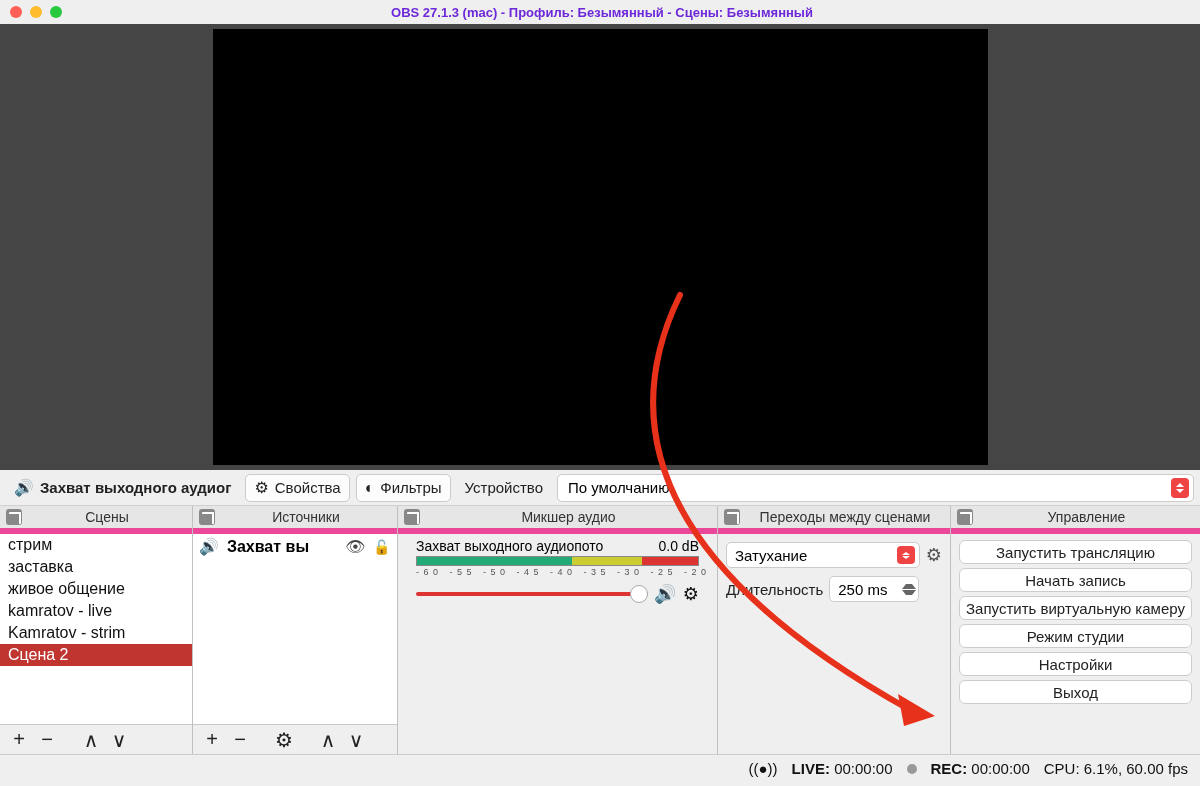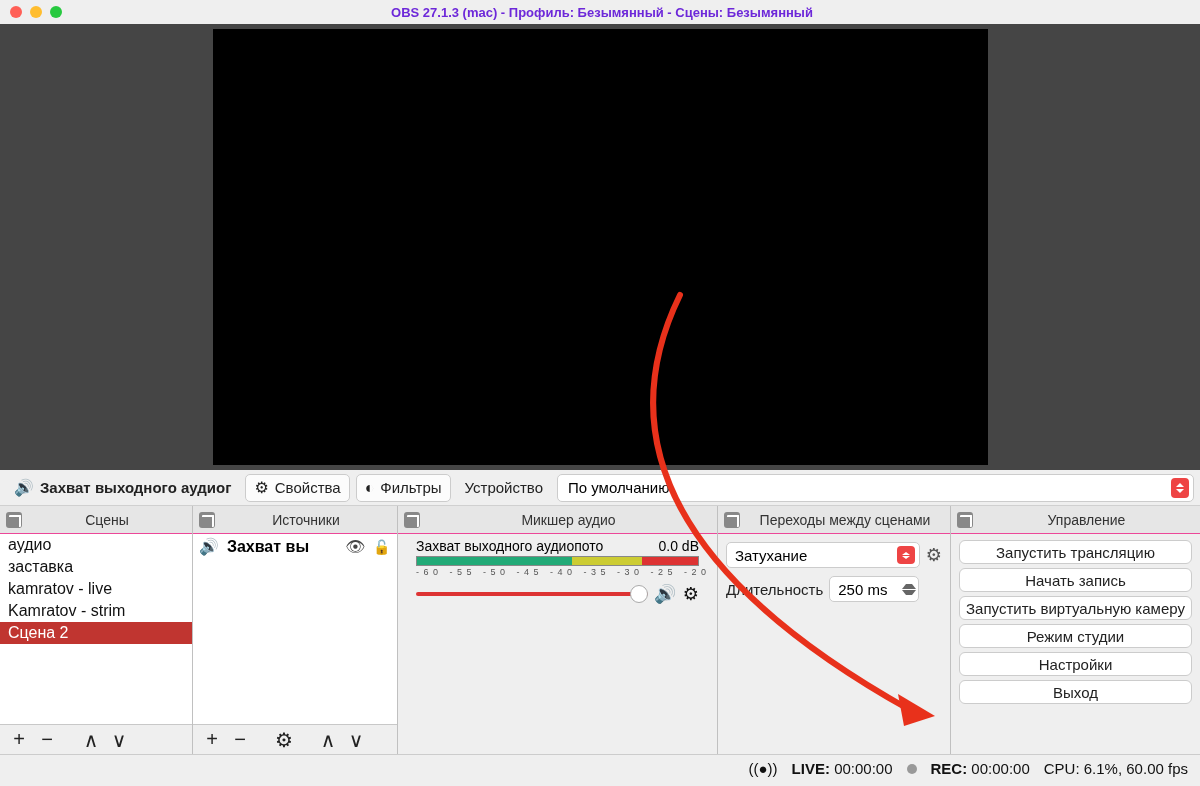--- a/index.html
+++ b/index.html
@@ -26,21 +26,21 @@
 .tb-icon { font-size: 16px; color: #222; }
 .device-select { flex: 1; display: flex; align-items: center; background: #fff; border: 1px solid #ccc; border-radius: 5px; height: 28px; padding: 0 4px 0 10px; font-size: 15px; position: relative; }
 .device-select .stepper { width: 18px; height: 20px; background: #e44; border-radius: 4px; position: relative; display:flex; flex-direction:column; justify-content:center; align-items:center; }
 .device-select .stepper::before { content:""; border-left:4px solid transparent; border-right:4px solid transparent; border-bottom:4px solid #fff; margin-bottom:2px;}
 .device-select .stepper::after { content:""; border-left:4px solid transparent; border-right:4px solid transparent; border-top:4px solid #fff;}
 
 
 .dock { display: flex; height: 248px; }
 .panel { display: flex; flex-direction: column; border-right: 1px solid #c0c0c0; background: #efefef; }
 .panel:last-child { border-right: none; }
-.panel-header { height: 28px; background: #e6e6e6; border-bottom: 1px solid #ec4899; display: flex; align-items: center; padding: 0 6px; gap: 6px; }
+.panel-header { height: 28px; background: #e6e6e6; border-bottom: 6px solid #ec4899; display: flex; align-items: center; padding: 0 6px; gap: 6px; }
 .popout { width: 16px; height: 16px; background: #888; border-radius: 3px; position: relative; flex-shrink: 0; cursor:pointer;}
 .popout::after { content:""; position:absolute; top:3px; left:3px; width:10px; height:10px; border:2px solid #fff; border-left:none; border-bottom:none; border-radius:1px; }
 .panel-title { flex: 1; text-align: center; font-size: 14px; color: #333; }
 .panel-body { flex: 1; background: #fff; overflow: hidden; position: relative; }
 .panel-footer { height: 30px; background: #efefef; border-top: 1px solid #c8c8c8; display: flex; align-items: center; padding: 0 6px; gap: 2px; }
 
 
 .p-scenes { width: 193px; }
 .p-sources { width: 205px; }
 .p-mixer { width: 320px; }
@@ -143,22 +143,23 @@
 </div>
 
 <div class="dock">
 
   <div class="panel p-scenes">
     <div class="panel-header">
       <div class="popout"></div>
       <div class="panel-title">Сцены</div>
     </div>
     <div class="panel-body">
-      <div class="scene-item">аудио</div>
+      <div class="scene-item">стрим</div>
       <div class="scene-item">заставка</div>
+      <div class="scene-item">живое общение</div>
       <div class="scene-item">kamratov - live</div>
       <div class="scene-item">Kamratov - strim</div>
       <div class="scene-item selected">Сцена 2</div>
     </div>
     <div class="panel-footer">
       <div class="fbtn">+</div>
       <div class="fbtn">−</div>
       <div class="fsep"></div>
       <div class="fbtn">∧</div>
       <div class="fbtn">∨</div>

